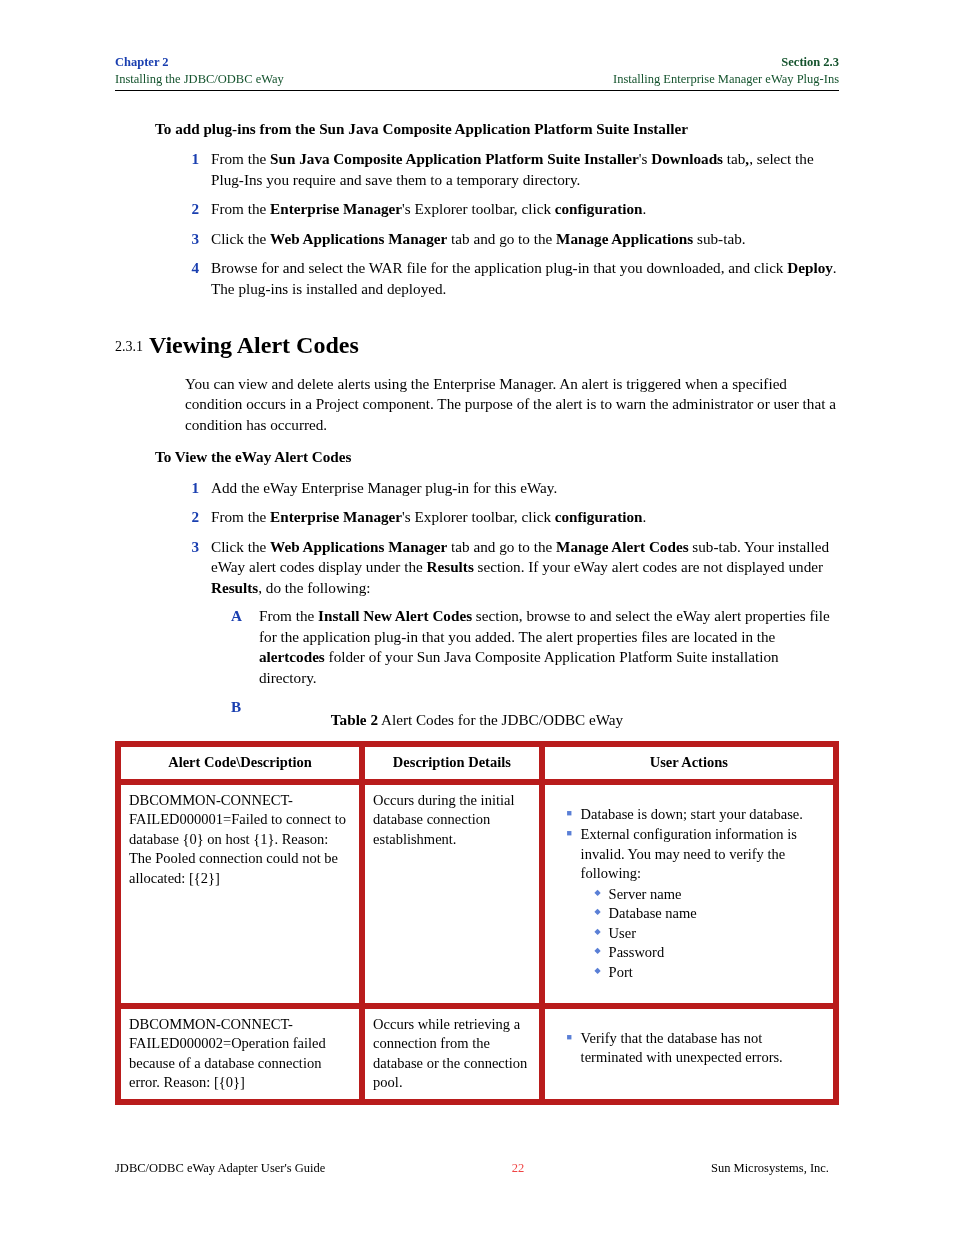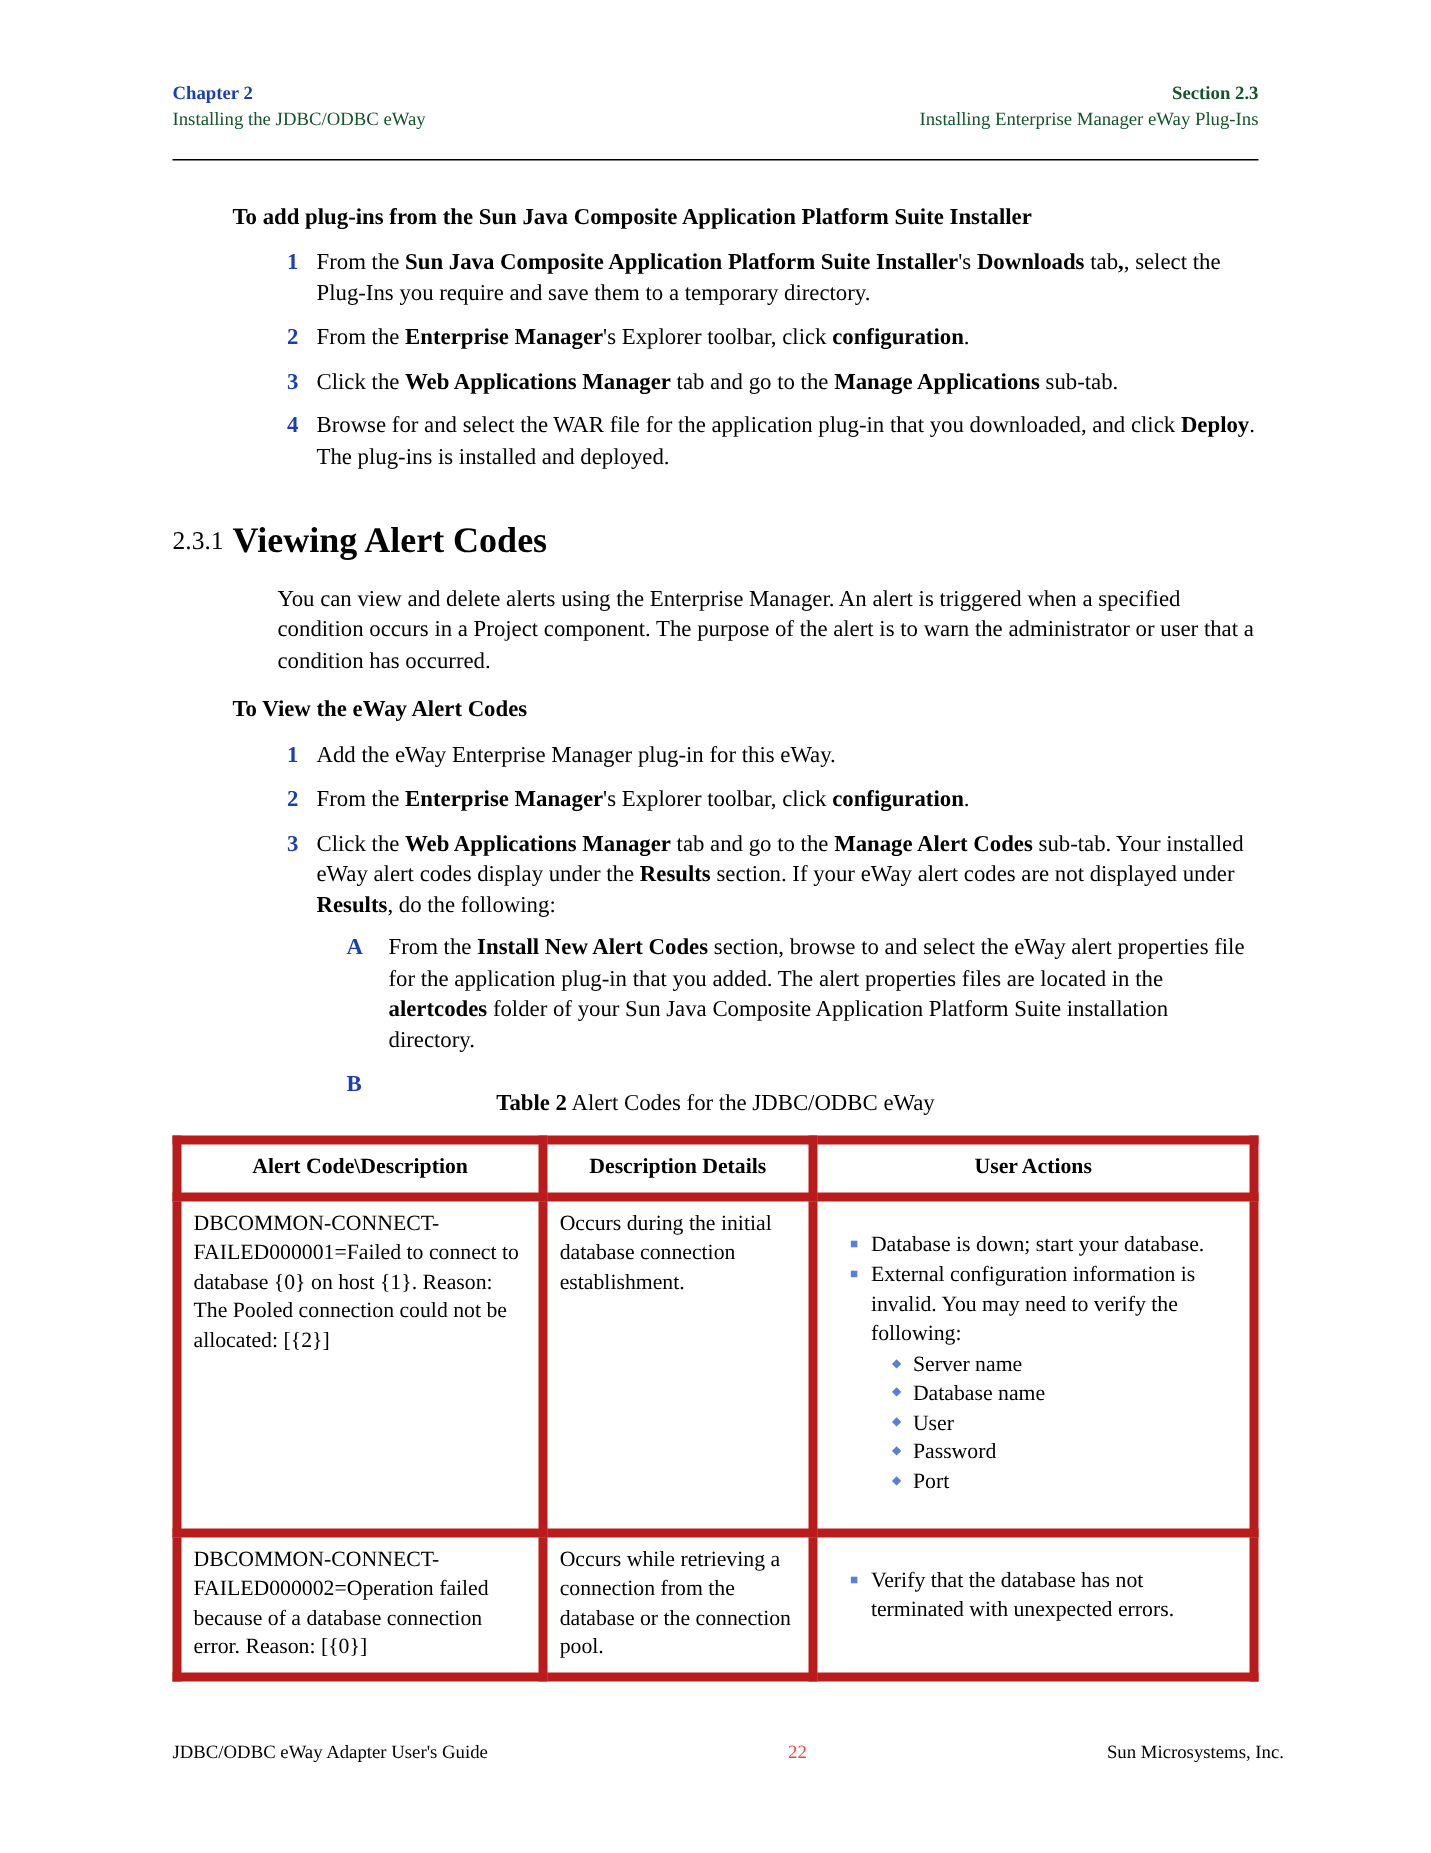--- a/index.html
+++ b/index.html
@@ -16,21 +16,21 @@
     line-height: 1.35;
   }
   .page {
     padding: 54px 115px 0 115px;
   }
   .hdr {
     display: flex;
     justify-content: space-between;
     font-size: 12.5px;
     border-bottom: 1px solid #000;
-    padding-bottom: 18px;
+    padding-bottom: 2px;
     margin-bottom: 28px;
   }
   .hdr-left { text-align: left; }
   .hdr-right { text-align: right; }
   .hdr .chapter { color: #1a3fb0; font-weight: bold; }
   .hdr .section { color: #14532d; font-weight: bold; }
   .hdr .sub { color: #14532d; }
   .b { font-weight: bold; }
   .intro-bold {
     font-weight: bold;
@@ -72,21 +72,21 @@
     top: 0;
     color: #1a3fb0;
     font-weight: bold;
   }
   h2.sec {
     font-weight: bold;
     font-size: 24px;
     margin: 30px 0 12px 0;
   }
   h2.sec .secnum {
-    font-size: 17px;
+    font-size: 14px;
     font-weight: normal;
     margin-right: 6px;
     vertical-align: 2px;
   }
   .para {
     margin: 0 0 12px 70px;
   }
   .tcaption {
     text-align: center;
     margin: 22px 0 10px 0;
@@ -140,21 +140,21 @@
     content: "◆";
     position: absolute;
     left: 0;
     top: 3px;
     color: #5a7fd6;
     font-size: 8px;
   }
   .footer {
     position: absolute;
     left: 115px;
-    right: 98px;
+    right: 125px;
     bottom: 58px;
     font-size: 12.5px;
     display: flex;
     justify-content: space-between;
   }
   .footer .pg { color: #ef4444; }
 </style>
 </head>
 <body>
 

